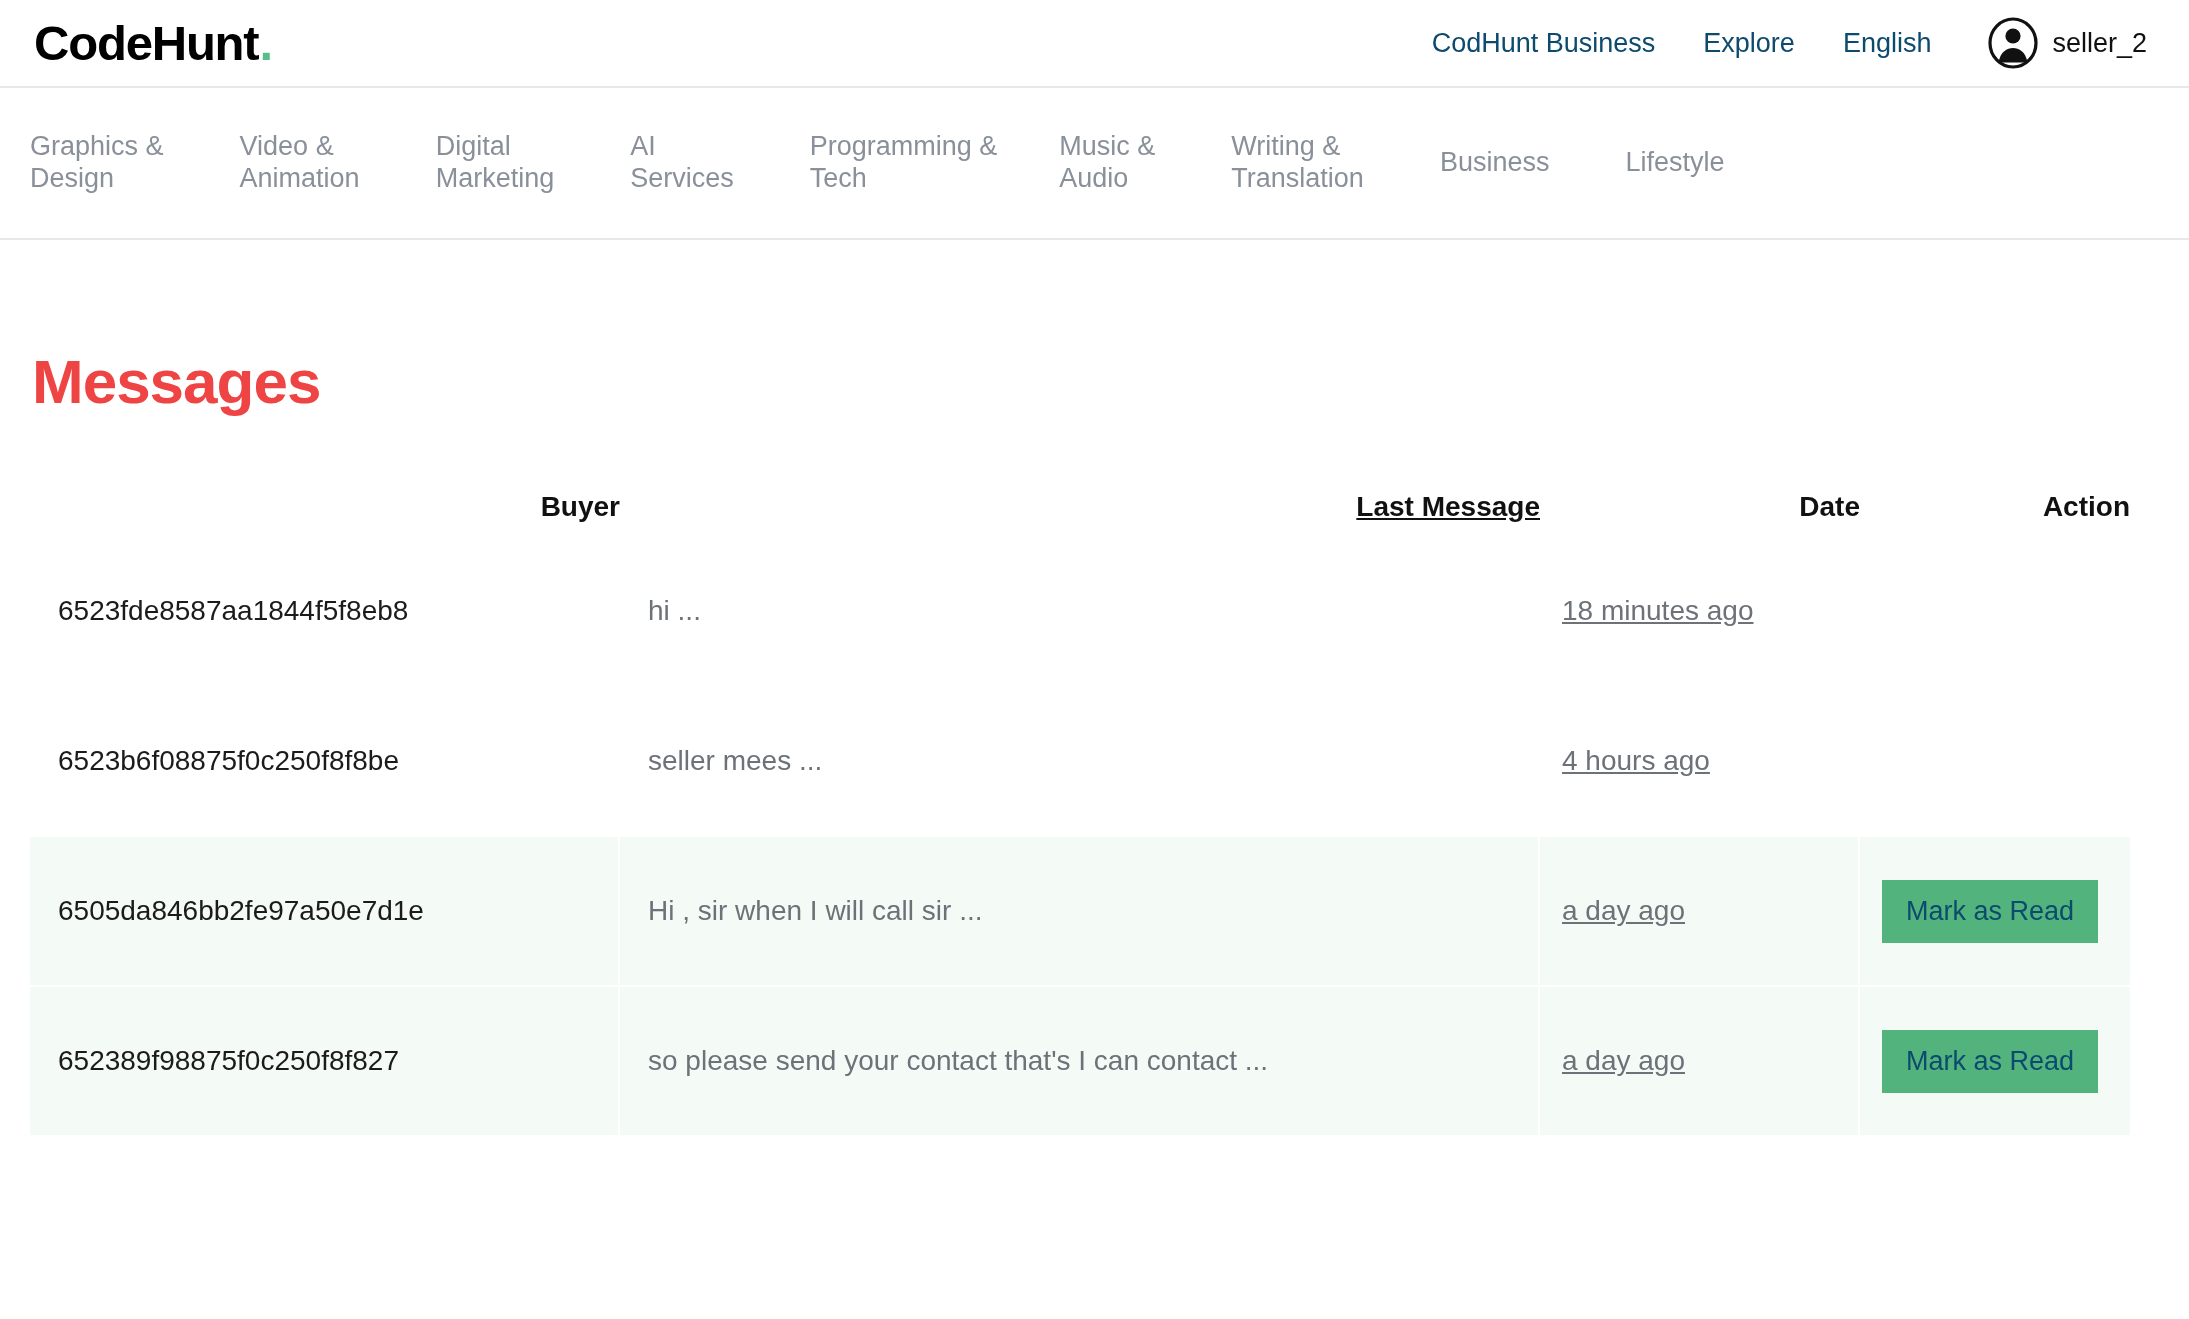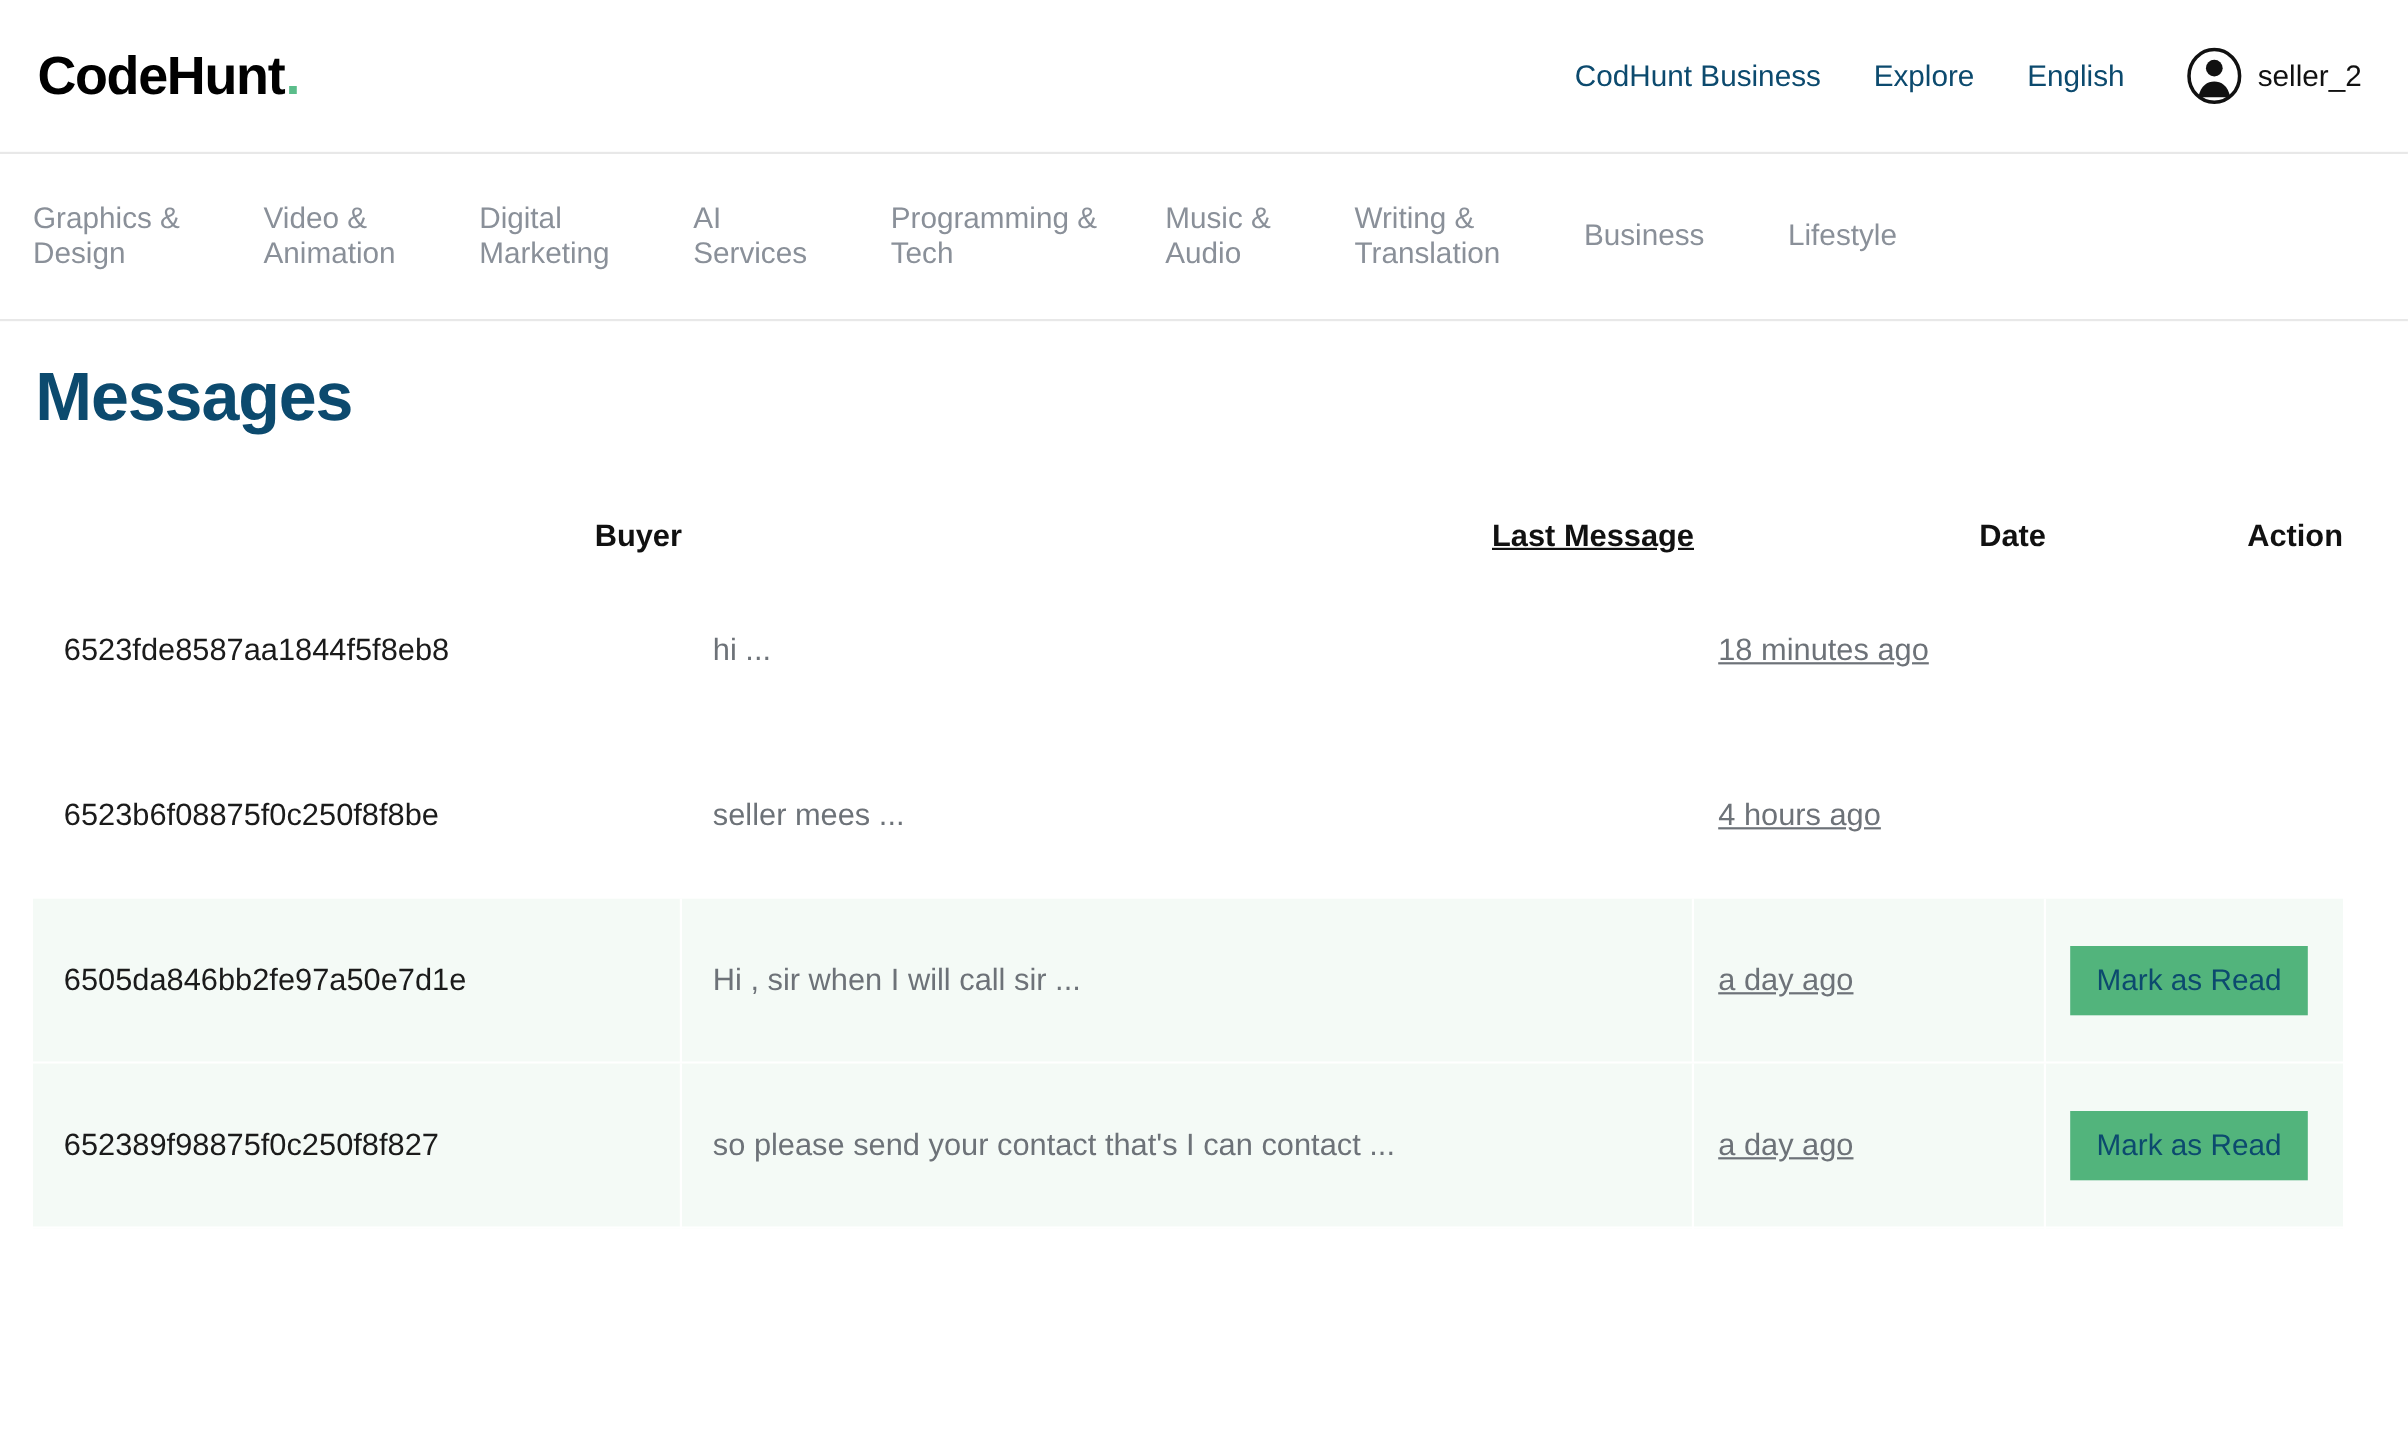--- a/index.html
+++ b/index.html
@@ -12,21 +12,21 @@
   body {
     width: 2189px;
     height: 1319px;
     font-family: "Liberation Sans", "DejaVu Sans", sans-serif;
     color: #1a1a1a;
     overflow: hidden;
   }
 
   
   .top-header {
-    height: 140px;
+    height: 88px;
     display: flex;
     align-items: center;
     justify-content: space-between;
     padding: 0 34px 0 34px;
     background: #ffffff;
     border-bottom: 2px solid #e8e8e8;
   }
   .brand {
     font-size: 49px;
     font-weight: 700;
@@ -100,22 +100,22 @@
   .cat-item.nowrap { white-space: nowrap; }
 
   
   .main {
     padding: 0 30px;
   }
   .page-title {
     font-size: 62px;
     font-weight: 700;
     letter-spacing: -1px;
-    color: #0c4a6e;
-    margin: 34px 0 0 2px;
+    color: #ef4444;
+    margin: 106px 0 0 2px;
   }
 
   
   .msg-table {
     width: 2100px;
     border-collapse: separate;
     border-spacing: 0;
     margin-top: 60px;
     table-layout: fixed;
   }

